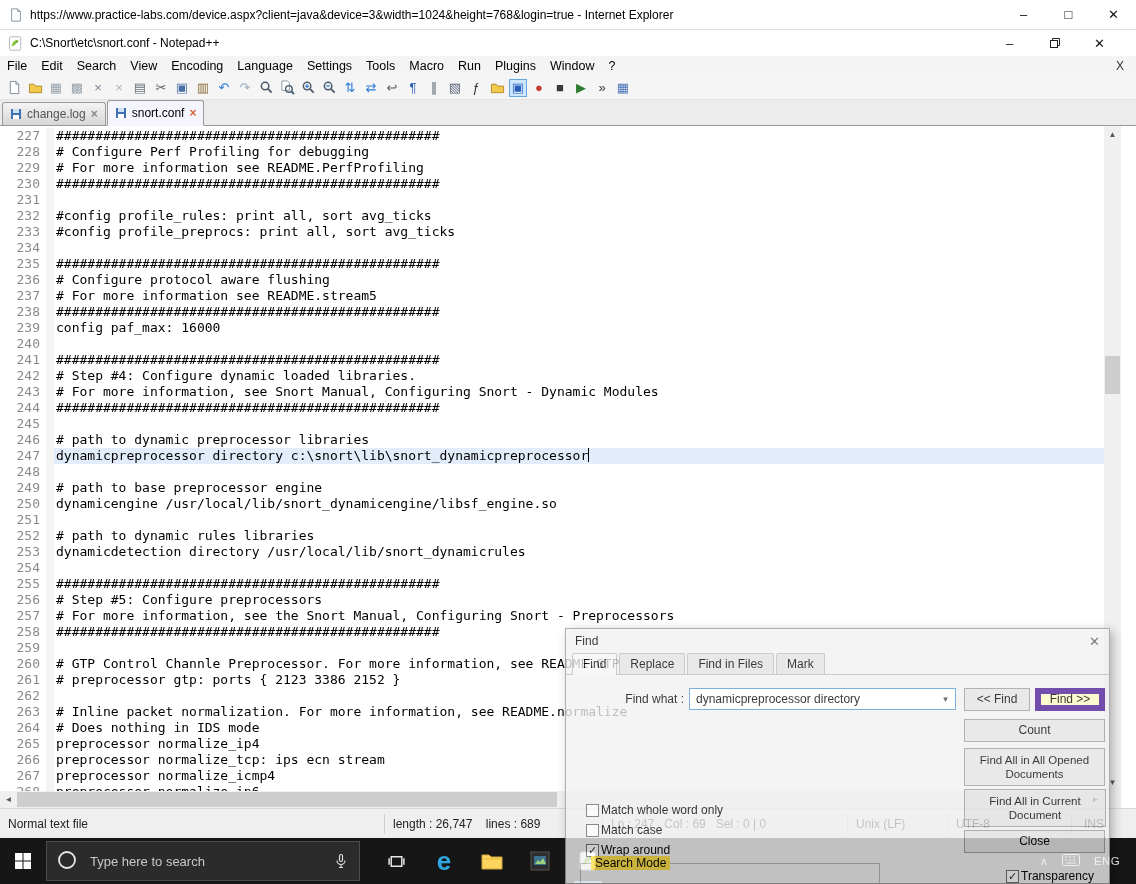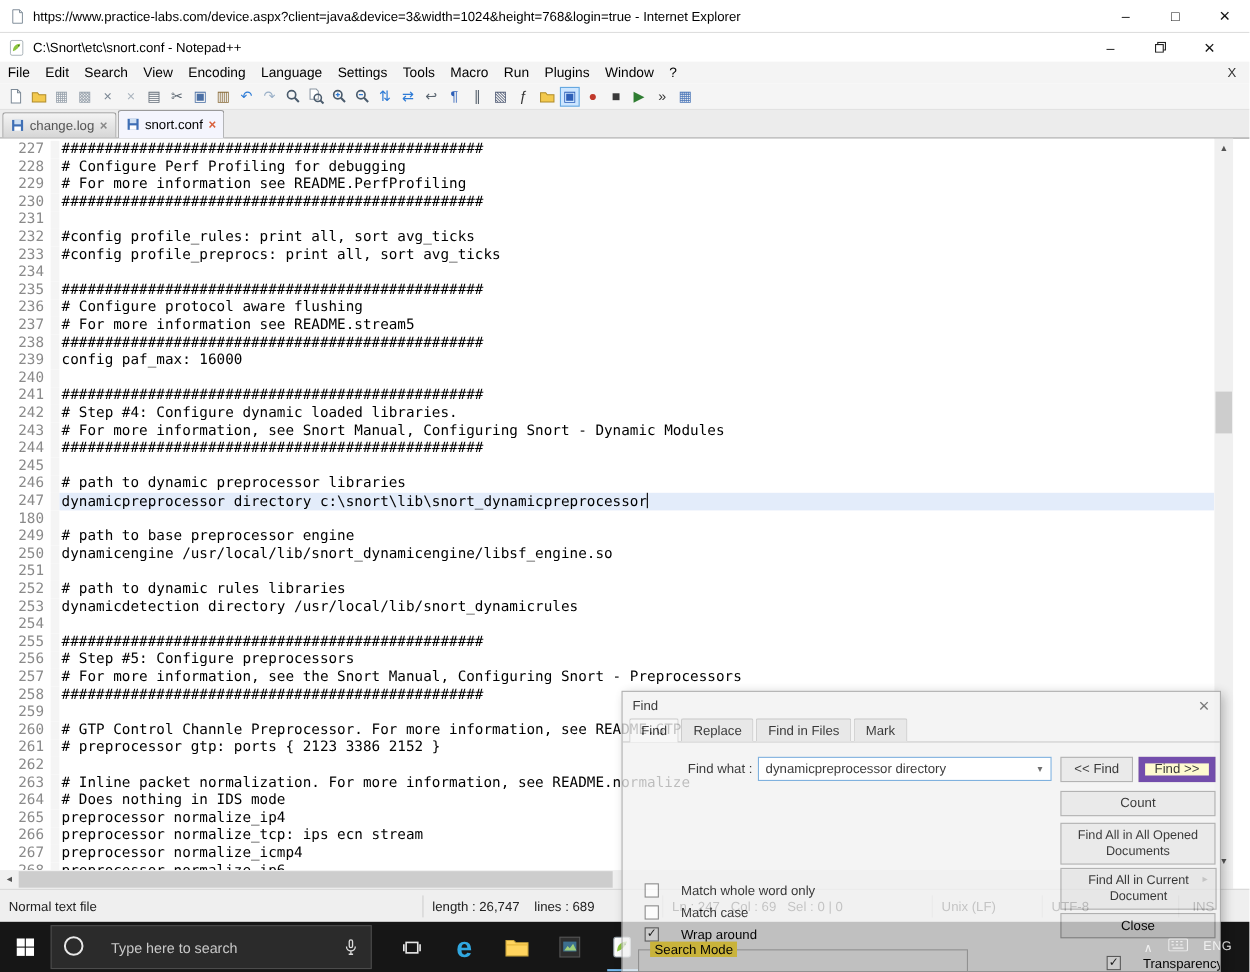--- a/index.html
+++ b/index.html
@@ -64,21 +64,21 @@
   #sb-length{width:218px}
   #sb-pos{width:245px}
   #sb-eol{width:100px}
   #sb-enc{width:124px}
   #sb-ins{flex:1;border-right:none;padding-left:12px}
 
   
   #taskbar{position:absolute;left:0;top:838px;width:1136px;height:46px;background:#161616;display:flex;align-items:center;z-index:50}
   .tb-cell{width:48px;height:46px;display:flex;align-items:center;justify-content:center;position:relative}
   .tb-cell.start{width:46px}
-  #search-box{width:292px;height:40px;background:#2b2b2b;border:1px solid #4c4c4c;display:flex;align-items:center;gap:24px;padding:0 10px;color:#c9c9c9;font-size:13px}
+  #search-box{width:314px;height:40px;background:#2b2b2b;border:1px solid #4c4c4c;display:flex;align-items:center;gap:13px;padding:0 10px;color:#c9c9c9;font-size:13px}
   #search-box .search-text{white-space:nowrap}
   #search-box .mic{margin-left:auto;display:flex}
   .tb-gap{width:12px}
   .edge-e{font-size:26px;font-weight:bold;color:#30a7e0;line-height:1}
   .runline{position:absolute;left:10px;right:10px;bottom:1px;height:2px;background:#76b9ed}
   .tray{margin-left:auto;display:flex;align-items:center;gap:14px;padding-right:16px;color:#eee}
   .tray .chev{font-size:11px}
   .tray .lang{font-size:11.5px;letter-spacing:.4px}
 
   
@@ -92,21 +92,21 @@
   #fd-combo{position:absolute;left:123px;top:59px;width:267px;height:22px;background:#fff;border:1px solid #5b9bd5;display:flex;align-items:center;padding:0 22px 0 6px;white-space:nowrap}
   #fd-combo .arrow{position:absolute;right:1px;top:1px;bottom:1px;width:17px;display:flex;align-items:center;justify-content:center;color:#444;font-size:9px;background:#fff}
   .fd-btn{position:absolute;background:#e4e4e4;border:1px solid #9e9e9e;display:flex;align-items:center;justify-content:center;text-align:center;white-space:normal;line-height:1.25;padding:1px 3px}
   .fd-btn.primary{border:6px solid #4c1d95;background:#fef9c3}
   #btn-prev{left:398px;top:59px;width:66px;height:23px}
   #btn-next{left:469px;top:59px;width:70px;height:23px}
   #btn-count{left:398px;top:90px;width:141px;height:23px}
   #btn-fa-opened{left:398px;top:119px;width:141px;height:38px;font-size:11.5px}
   #btn-fa-current{left:398px;top:160px;width:142px;height:38px;font-size:11.5px}
   #btn-close{left:398px;top:201px;width:141px;height:23px}
-  .fd-cb{position:absolute;display:flex;align-items:flex-start;gap:20px;white-space:nowrap}
+  .fd-cb{position:absolute;display:flex;align-items:flex-end;gap:2px;white-space:nowrap}
   .cbbox{width:13px;height:13px;background:#fff;border:1px solid #6e6e6e;font-size:11px;line-height:11px;text-align:center;color:#222;flex:0 0 auto}
   #fd-group{position:absolute;left:14px;top:234px;width:300px;height:60px;border:1px solid #b5b5b5}
   #fd-group-label{position:absolute;left:10px;top:-8px;background:#fde047;padding:0 4px}
   #fd-transparency{left:440px;top:240px}
 </style>
 </head>
 <body>
 
 <div id="ie-titlebar">
   <span class="fav">
@@ -272,21 +272,21 @@
     <div class="eline"><span class="lnum">238</span><span class="lmargin"></span><span class="ltext"><span>#################################################</span></span></div>
     <div class="eline"><span class="lnum">239</span><span class="lmargin"></span><span class="ltext"><span>config paf_max: 16000</span></span></div>
     <div class="eline"><span class="lnum">240</span><span class="lmargin"></span><span class="ltext"><span></span></span></div>
     <div class="eline"><span class="lnum">241</span><span class="lmargin"></span><span class="ltext"><span>#################################################</span></span></div>
     <div class="eline"><span class="lnum">242</span><span class="lmargin"></span><span class="ltext"><span># Step #4: Configure dynamic loaded libraries.</span></span></div>
     <div class="eline"><span class="lnum">243</span><span class="lmargin"></span><span class="ltext"><span># For more information, see Snort Manual, Configuring Snort - Dynamic Modules</span></span></div>
     <div class="eline"><span class="lnum">244</span><span class="lmargin"></span><span class="ltext"><span>#################################################</span></span></div>
     <div class="eline"><span class="lnum">245</span><span class="lmargin"></span><span class="ltext"><span></span></span></div>
     <div class="eline"><span class="lnum">246</span><span class="lmargin"></span><span class="ltext"><span># path to dynamic preprocessor libraries</span></span></div>
     <div class="eline cur"><span class="lnum">247</span><span class="lmargin"></span><span class="ltext"><span>dynamicpreprocessor directory c:\snort\lib\snort_dynamicpreprocessor</span><span class="caret"></span></span></div>
-    <div class="eline"><span class="lnum">180</span><span class="lmargin"></span><span class="ltext"><span></span></span></div>
+    <div class="eline"><span class="lnum">248</span><span class="lmargin"></span><span class="ltext"><span></span></span></div>
     <div class="eline"><span class="lnum">249</span><span class="lmargin"></span><span class="ltext"><span># path to base preprocessor engine</span></span></div>
     <div class="eline"><span class="lnum">250</span><span class="lmargin"></span><span class="ltext"><span>dynamicengine /usr/local/lib/snort_dynamicengine/libsf_engine.so</span></span></div>
     <div class="eline"><span class="lnum">251</span><span class="lmargin"></span><span class="ltext"><span></span></span></div>
     <div class="eline"><span class="lnum">252</span><span class="lmargin"></span><span class="ltext"><span># path to dynamic rules libraries</span></span></div>
     <div class="eline"><span class="lnum">253</span><span class="lmargin"></span><span class="ltext"><span>dynamicdetection directory /usr/local/lib/snort_dynamicrules</span></span></div>
     <div class="eline"><span class="lnum">254</span><span class="lmargin"></span><span class="ltext"><span></span></span></div>
     <div class="eline"><span class="lnum">255</span><span class="lmargin"></span><span class="ltext"><span>#################################################</span></span></div>
     <div class="eline"><span class="lnum">256</span><span class="lmargin"></span><span class="ltext"><span># Step #5: Configure preprocessors</span></span></div>
     <div class="eline"><span class="lnum">257</span><span class="lmargin"></span><span class="ltext"><span># For more information, see the Snort Manual, Configuring Snort - Preprocessors</span></span></div>
     <div class="eline"><span class="lnum">258</span><span class="lmargin"></span><span class="ltext"><span>#################################################</span></span></div>

